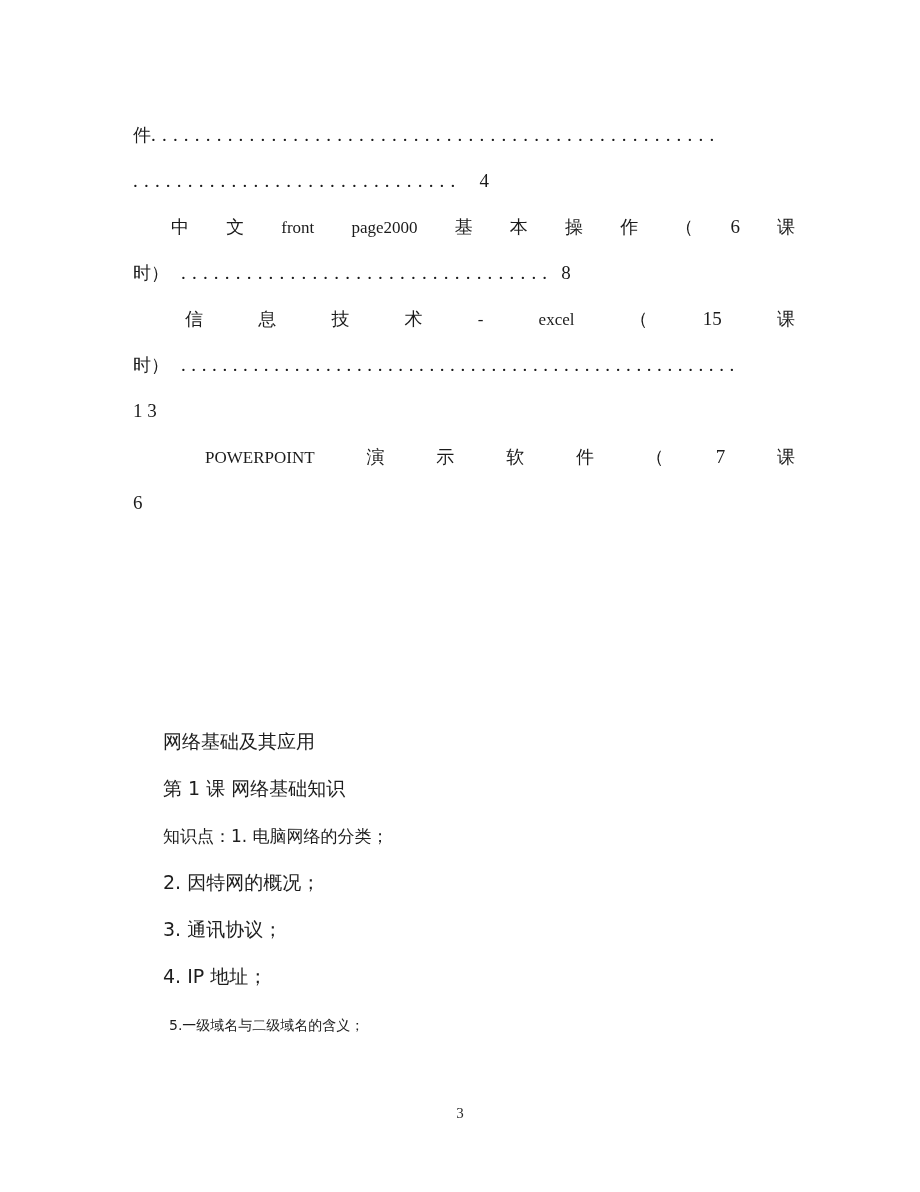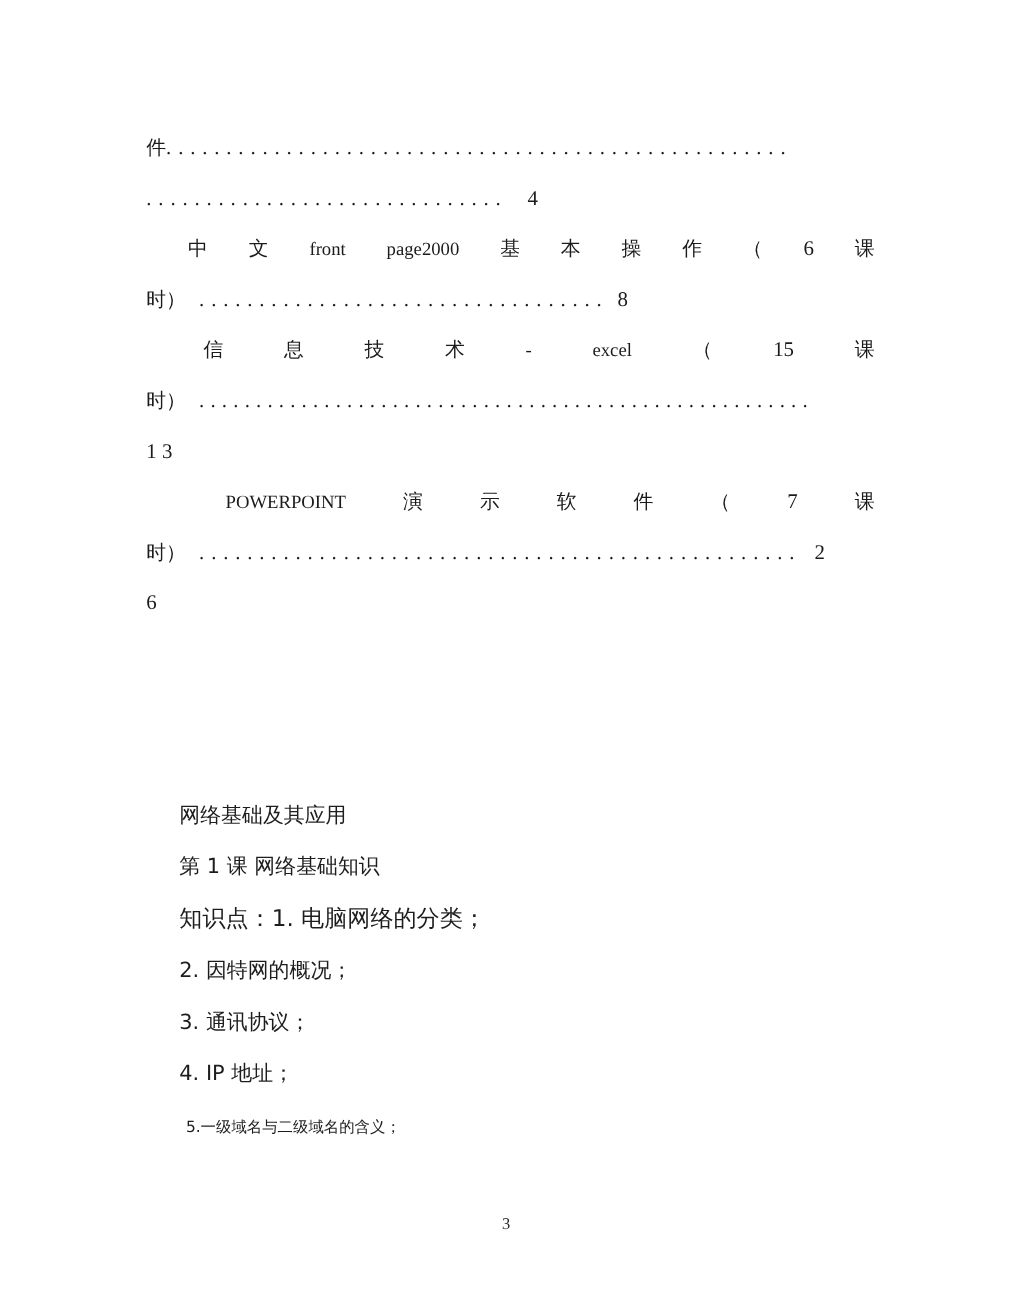--- a/index.html
+++ b/index.html
@@ -192,42 +192,39 @@
       <div class="just-line" style="padding-left:72px;">
         <span class="mono-ish">POWERPOINT</span>
         <span class="cjk">演</span>
         <span class="cjk">示</span>
         <span class="cjk">软</span>
         <span class="cjk">件</span>
         <span class="cjk">（</span>
         <span class="pgnum">7</span>
         <span class="cjk">课</span>
       </div>
-      <div class="flow-line">
-        <span class="cjk">时）</span><span class="leader" style="margin-left:12px;">..................................................</span><span class="pgnum" style="margin-left:12px;">2</span>
-      </div>
       <div class="orphan-line">
         <span class="pgnum">6</span>
       </div>
     </div>
 
   </div>
 
   <div class="body-block">
 
     <div class="para">
       <span class="indent1"></span><span class="cjk" style="font-size:19px;">网络基础及其应用</span>
     </div>
 
     <div class="para">
       <span class="indent1"></span><span class="cjk" style="font-size:19px;">第 1 课  网络基础知识</span>
     </div>
 
     <div class="para">
-      <span class="indent1"></span><span class="cjk" style="font-size:21px;">知识点：1. 电脑网络的分类；</span>
+      <span class="indent1"></span><span class="cjk" style="font-size:17px;">知识点：1. 电脑网络的分类；</span>
     </div>
 
     <div class="para">
       <span class="indent1"></span><span class="cjk" style="font-size:19px;">2.  因特网的概况；</span>
     </div>
 
     <div class="para">
       <span class="indent1"></span><span class="cjk" style="font-size:19px;">3.  通讯协议；</span>
     </div>
 

